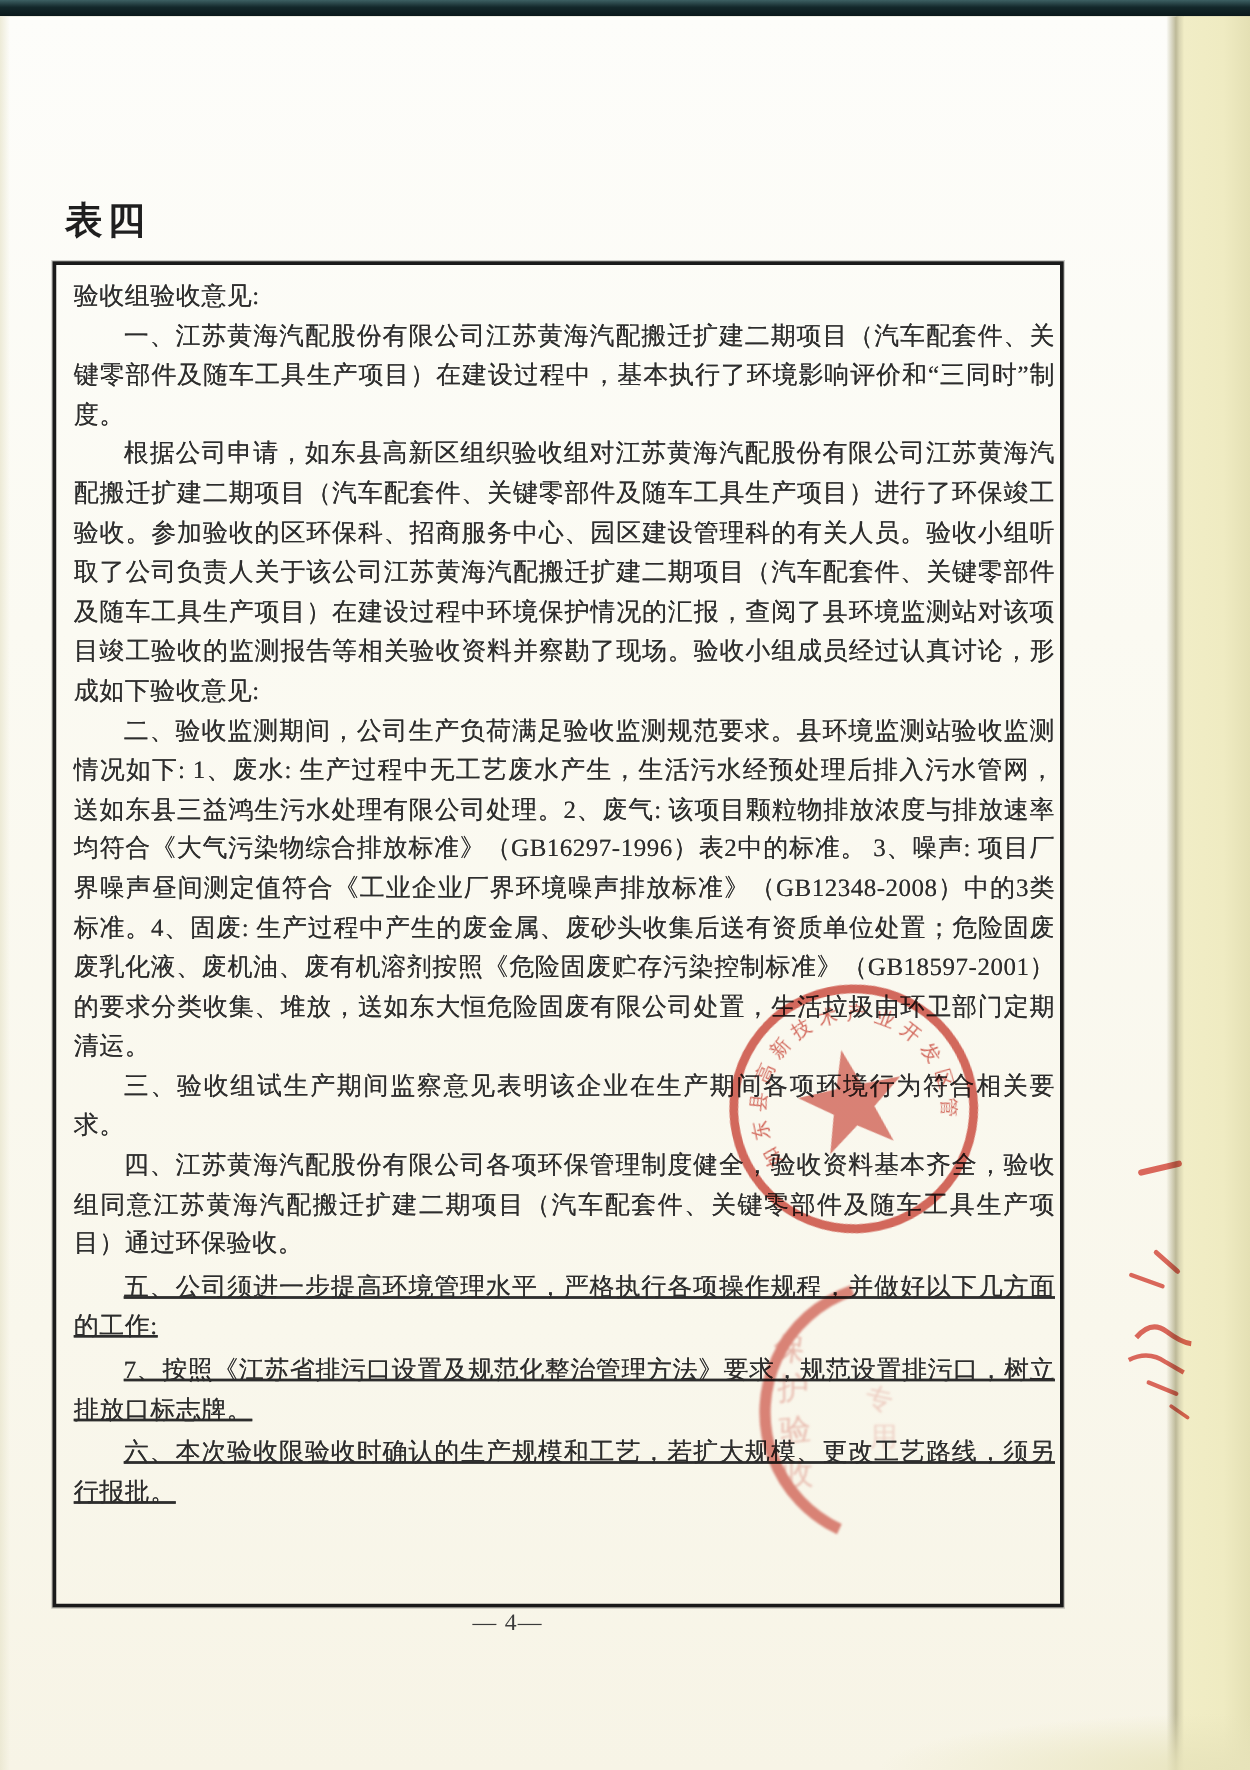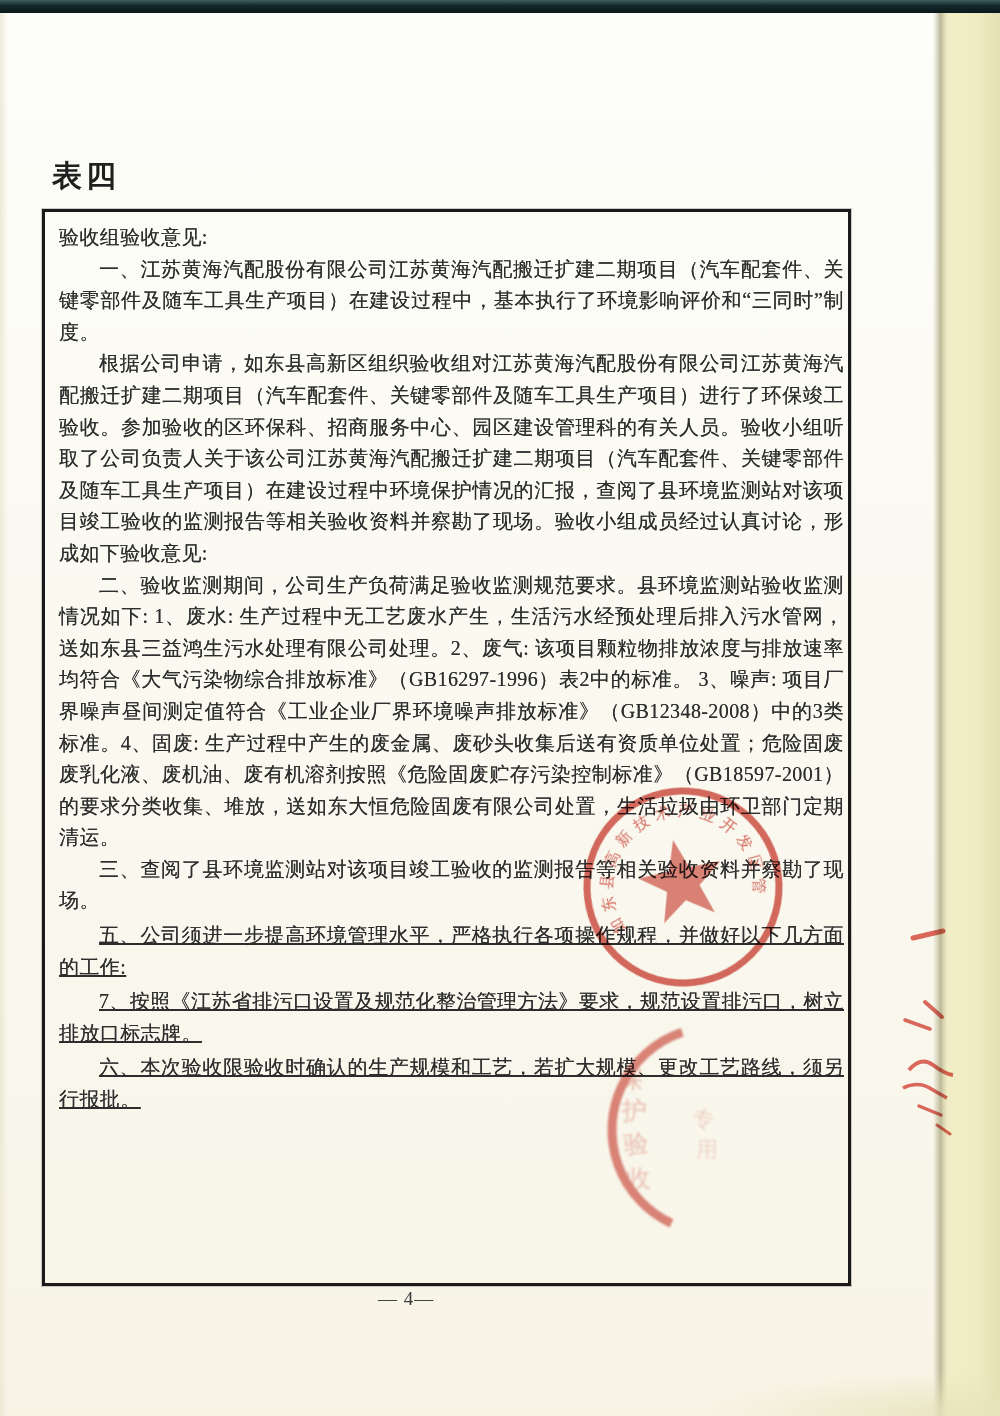--- a/index.html
+++ b/index.html
@@ -63,21 +63,22 @@
   <div class="backing"></div>
   <div class="corner-curl"></div>
 
   <div class="form-label">表四</div>
 
   <div class="opinion-box">
     <p>验收组验收意见:</p>
     <p class="ind">一、江苏黄海汽配股份有限公司江苏黄海汽配搬迁扩建二期项目（汽车配套件、关键零部件及随车工具生产项目）在建设过程中，基本执行了环境影响评价和“三同时”制度。</p>
     <p class="ind">根据公司申请，如东县高新区组织验收组对江苏黄海汽配股份有限公司江苏黄海汽配搬迁扩建二期项目（汽车配套件、关键零部件及随车工具生产项目）进行了环保竣工验收。参加验收的区环保科、招商服务中心、园区建设管理科的有关人员。验收小组听取了公司负责人关于该公司江苏黄海汽配搬迁扩建二期项目（汽车配套件、关键零部件及随车工具生产项目）在建设过程中环境保护情况的汇报，查阅了县环境监测站对该项目竣工验收的监测报告等相关验收资料并察勘了现场。验收小组成员经过认真讨论，形成如下验收意见:</p>
     <p class="ind">二、验收监测期间，公司生产负荷满足验收监测规范要求。县环境监测站验收监测情况如下: 1、废水: 生产过程中无工艺废水产生，生活污水经预处理后排入污水管网，送如东县三益鸿生污水处理有限公司处理。2、废气: 该项目颗粒物排放浓度与排放速率均符合《大气污染物综合排放标准》（GB16297-1996）表2中的标准。 3、噪声: 项目厂界噪声昼间测定值符合《工业企业厂界环境噪声排放标准》（GB12348-2008）中的3类标准。4、固废: 生产过程中产生的废金属、废砂头收集后送有资质单位处置；危险固废废乳化液、废机油、废有机溶剂按照《危险固废贮存污染控制标准》（GB18597-2001）的要求分类收集、堆放，送如东大恒危险固废有限公司处置，生活垃圾由环卫部门定期清运。</p>
-    <p class="ind">三、查阅了县环境监测站对该项目竣工验收的监测报告等相关验收资料并察勘了现场。</p>
+    <p class="ind">三、验收组试生产期间监察意见表明该企业在生产期间各项环境行为符合相关要求。</p>
+    <p class="ind">四、江苏黄海汽配股份有限公司各项环保管理制度健全，验收资料基本齐全，验收组同意江苏黄海汽配搬迁扩建二期项目（汽车配套件、关键零部件及随车工具生产项目）通过环保验收。</p>
     <p class="ind gap">五、公司须进一步提高环境管理水平，严格执行各项操作规程，并做好以下几方面的工作:</p>
     <p class="ind gap">7、按照《江苏省排污口设置及规范化整治管理方法》要求，规范设置排污口，树立排放口标志牌。</p>
     <p class="ind gap">六、本次验收限验收时确认的生产规模和工艺，若扩大规模、更改工艺路线，须另行报批。</p>
   </div>
 
   <svg class="stamp1" viewBox="0 0 210 210">
     <circle cx="105" cy="105" r="96" fill="none" stroke="#c9372b" stroke-width="7" opacity=".85"></circle>
     <polygon points="105,57 115.3,86.8 146.8,87.4 121.6,106.4 130.9,136.6 105,118.5 79.1,136.6 88.4,106.4 63.2,87.4 94.7,86.8" fill="#c9372b" opacity=".7"></polygon>
     <defs>
       <path id="ringpath" d="M 40.7,135 A 71,71 0 1 1 169.3,135" fill="none"></path>

